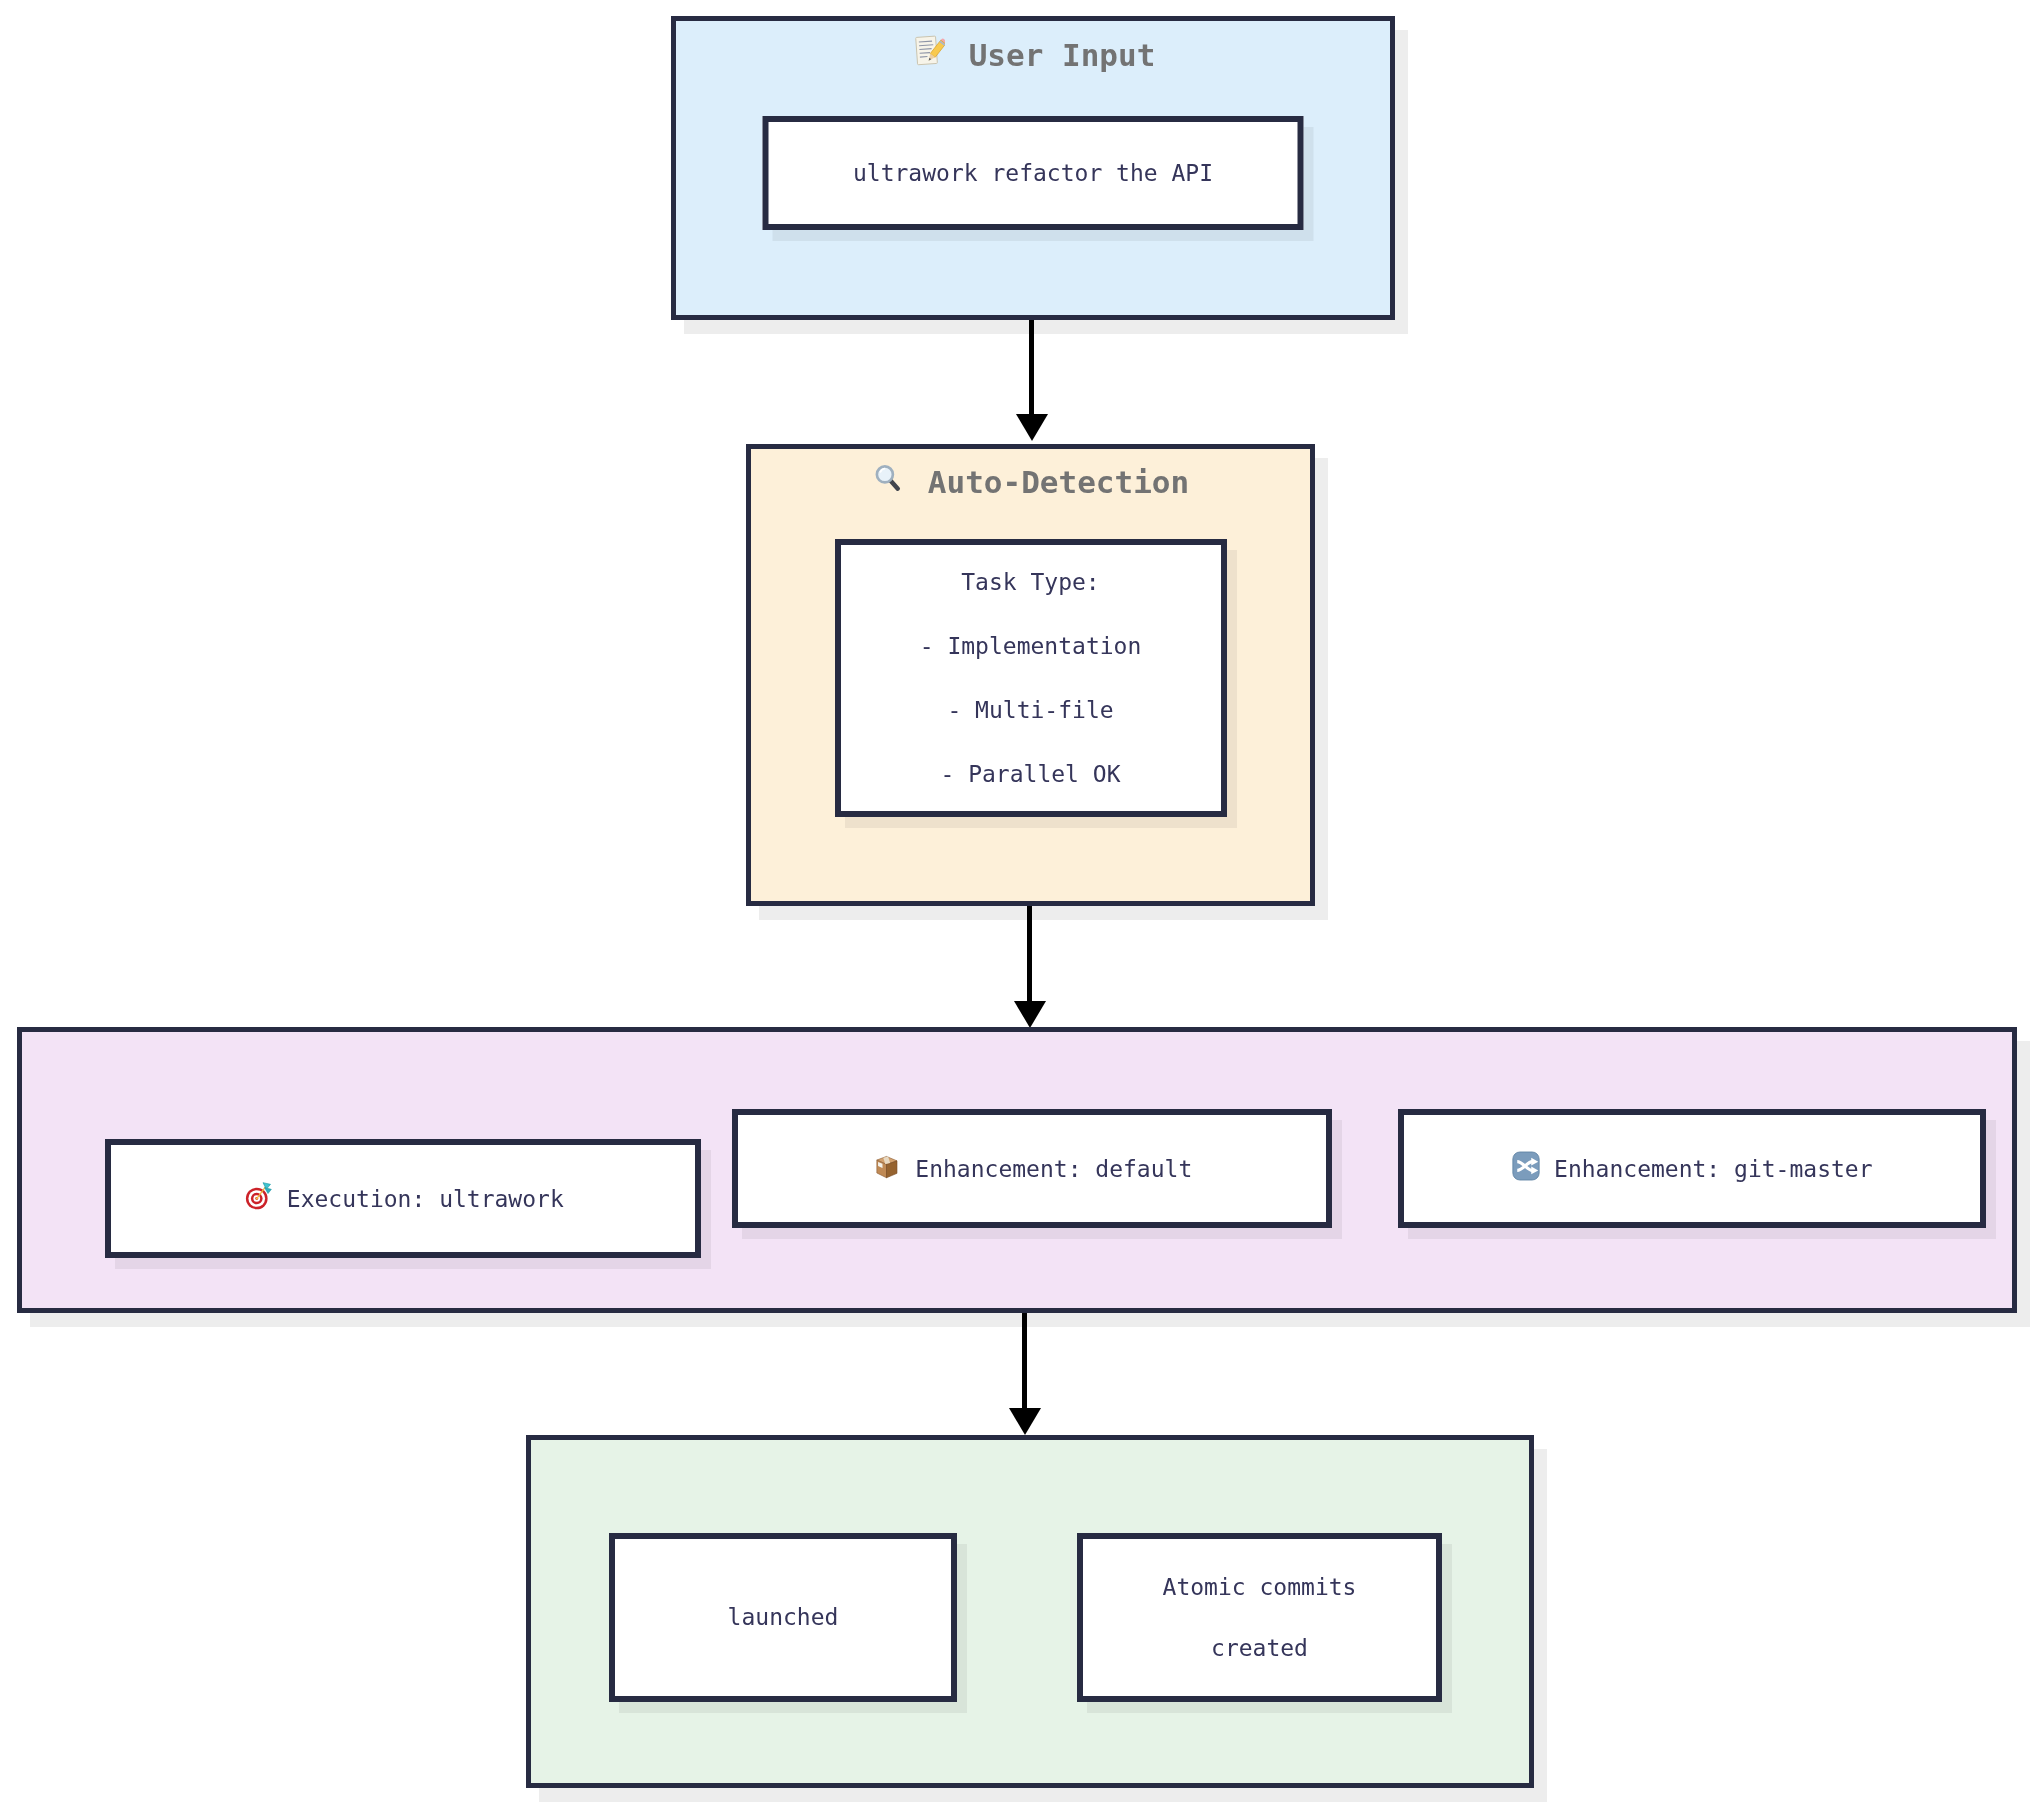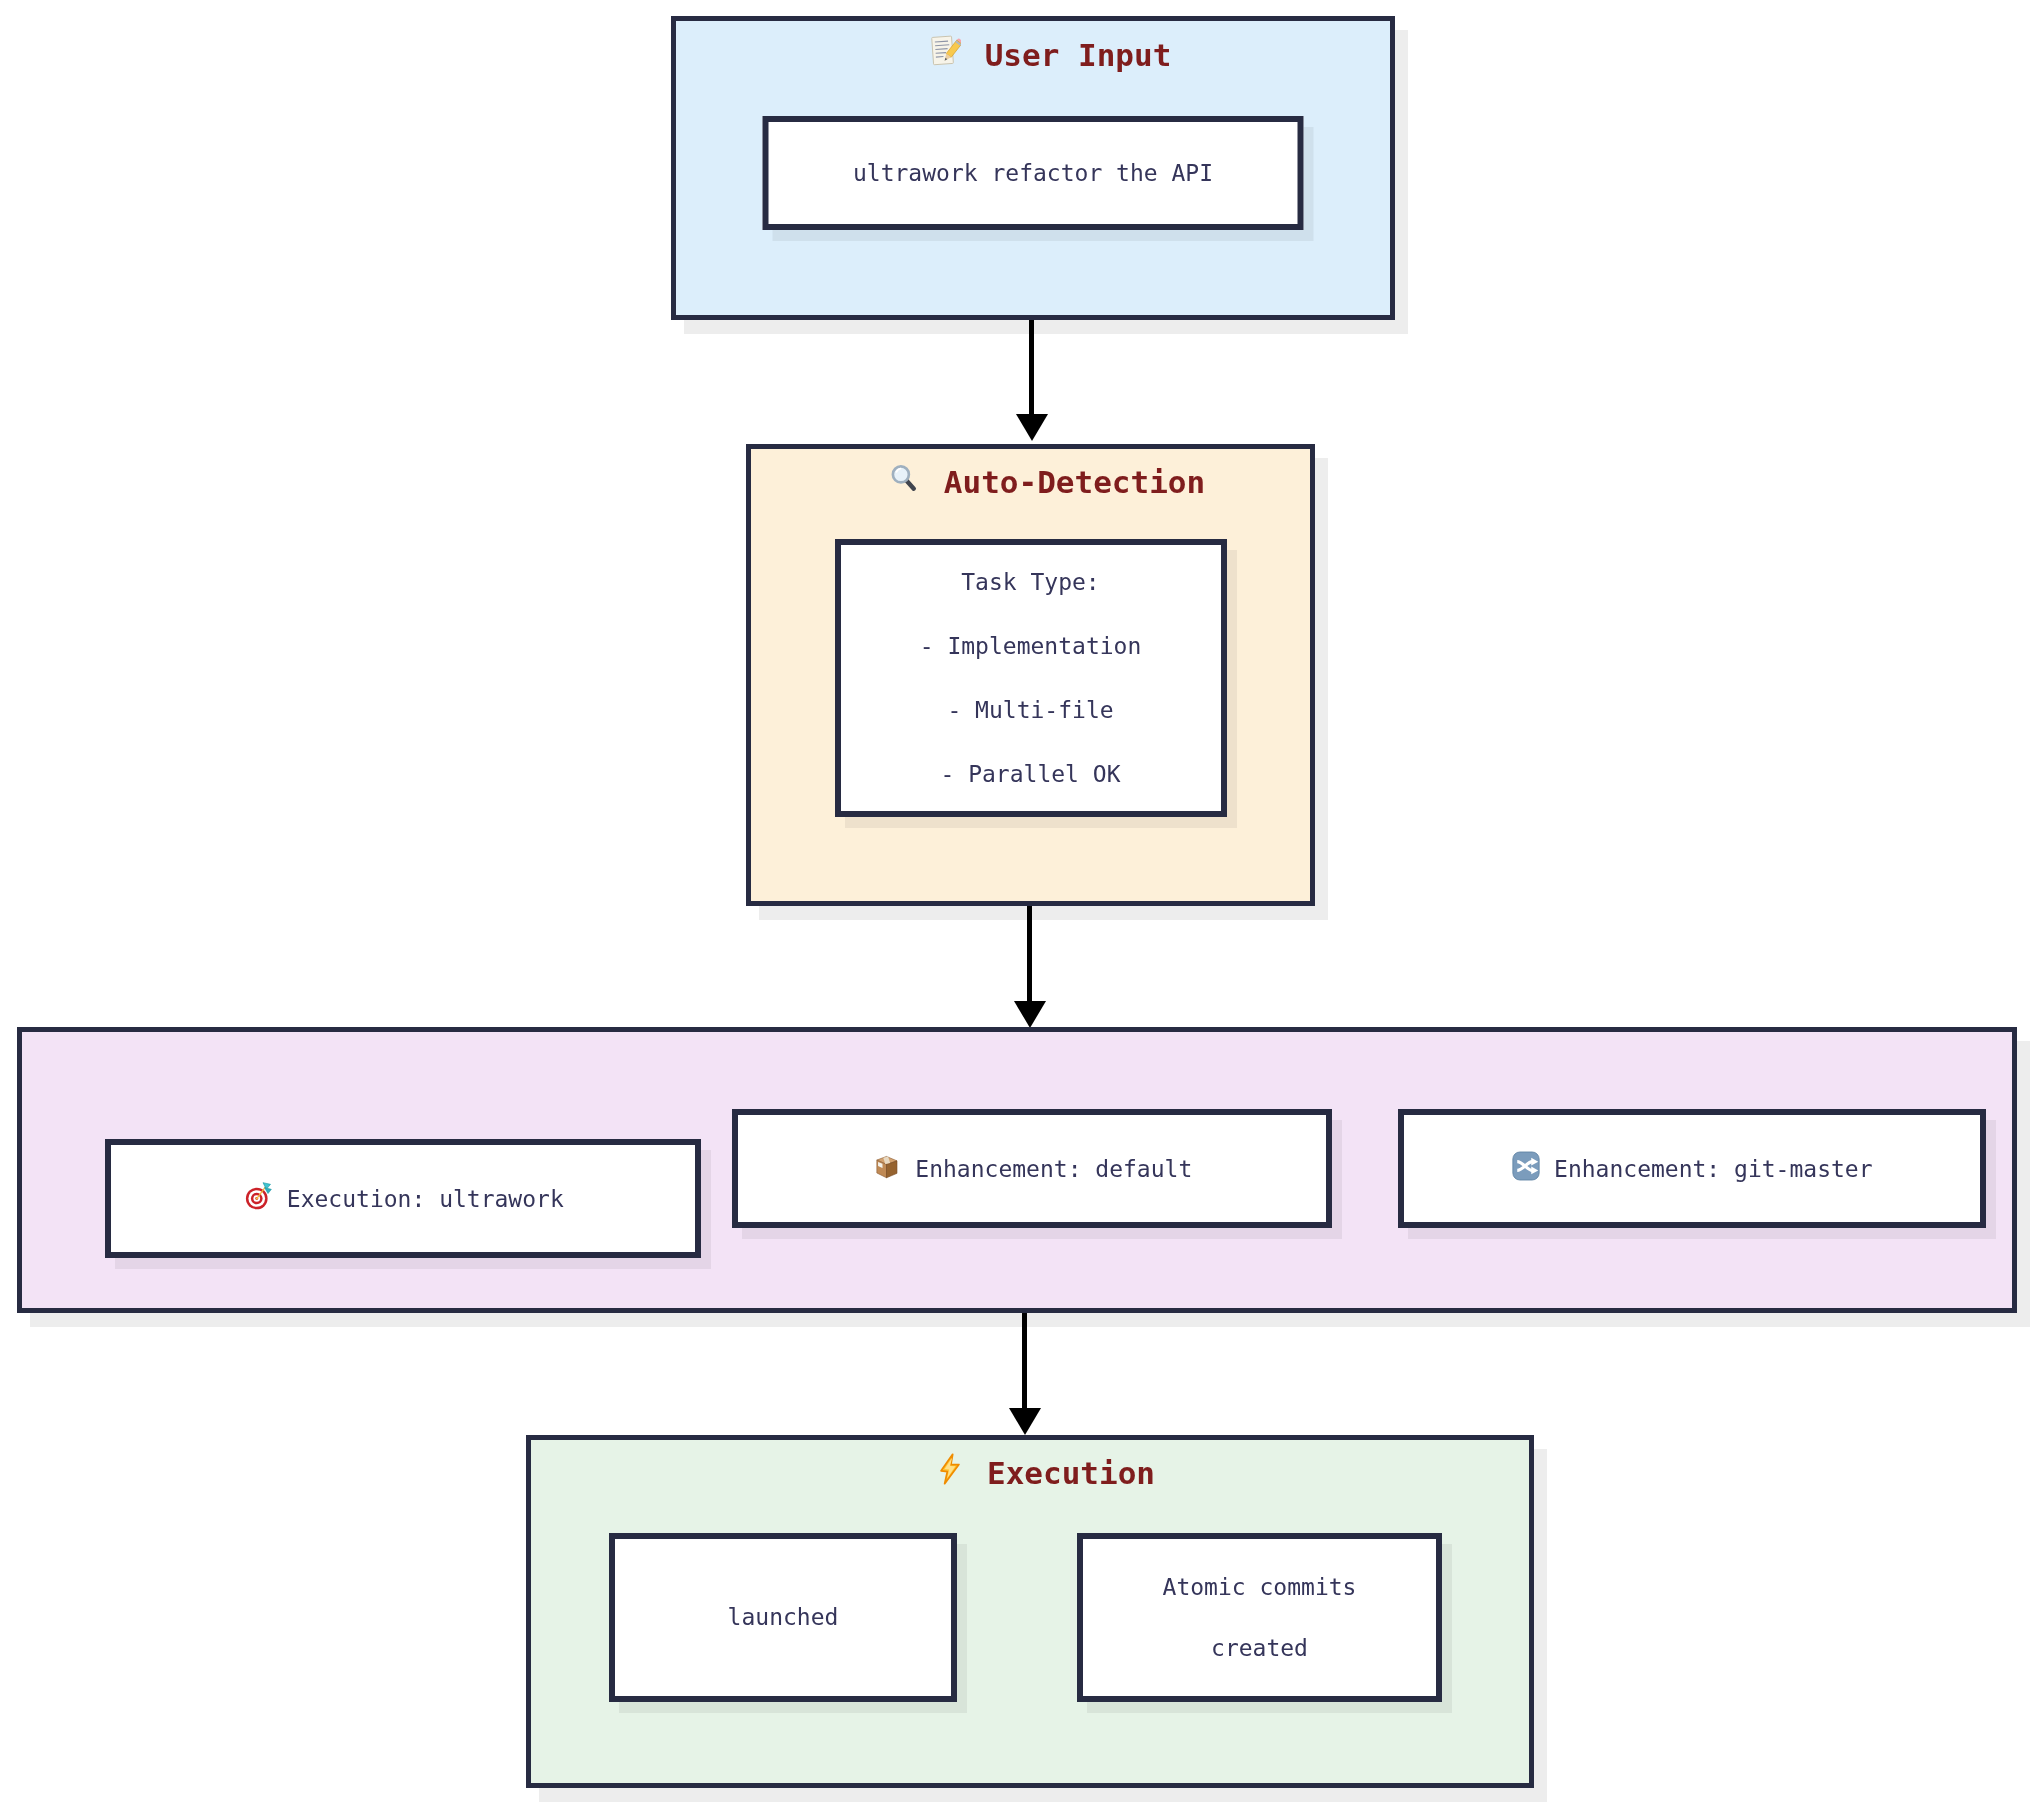--- a/index.html
+++ b/index.html
@@ -14,21 +14,21 @@
     box-shadow:13px 14px 0 0 rgba(0,0,0,0.07);
     box-sizing:border-box;
   }
   .sec-user{left:671px;top:16px;width:724px;height:304px;background:#dceefb;}
   .sec-auto{left:746px;top:444px;width:569px;height:462px;background:#fdf0d9;}
   .sec-skill{left:17.3px;top:1027px;width:2000px;height:286px;background:#f3e3f6;}
   .sec-exec{left:526px;top:1435px;width:1008px;height:353px;background:#e6f3e7;}
   .sec-title{
     position:absolute;left:0;top:13px;width:100%;
     display:flex;align-items:center;justify-content:center;gap:24px;
-    font-size:31px;font-weight:bold;color:#7f1d1d;letter-spacing:0;padding-left:16px;
+    font-size:31px;font-weight:bold;color:#737373;letter-spacing:0;
   }
   .sec-title svg{flex:0 0 auto;}
   .node{
     position:absolute;background:#ffffff;
     border:6.4px solid #272b42;
     box-shadow:10px 11px 0 0 rgba(0,0,0,0.06);
     box-sizing:border-box;
     display:flex;align-items:center;justify-content:center;gap:14px;
     font-size:23px;color:#35355a;font-weight:normal;
   }
@@ -170,29 +170,20 @@
     <span>Enhancement: git-master</span>
   </div>
 </div>
 
 <div class="arrow arrow-3">
   <div class="shaft"></div>
   <div class="head"></div>
 </div>
 
 <div class="section sec-exec">
-  <div class="sec-title">
-    <span>
-      <svg width="26" height="32" viewBox="0 0 56 72" aria-hidden="true">
-        <polygon points="34,3 8,40 22,42 16,69 48,26 30,26" fill="#ffc532" stroke="#f08c00" stroke-width="4" stroke-linejoin="round"></polygon>
-        <polygon points="33,10 16,36 26,37 22,56 40,30 28,29" fill="#ffe08a"></polygon>
-      </svg>
-    </span>
-    <span>Execution</span>
-  </div>
 
   <div class="node node-exec node-exec-1">
     <div class="multiline">
       <div>launched</div>
     </div>
   </div>
 
   <div class="node node-exec node-exec-2">
     <div class="multiline">
       <div>Atomic commits</div>

